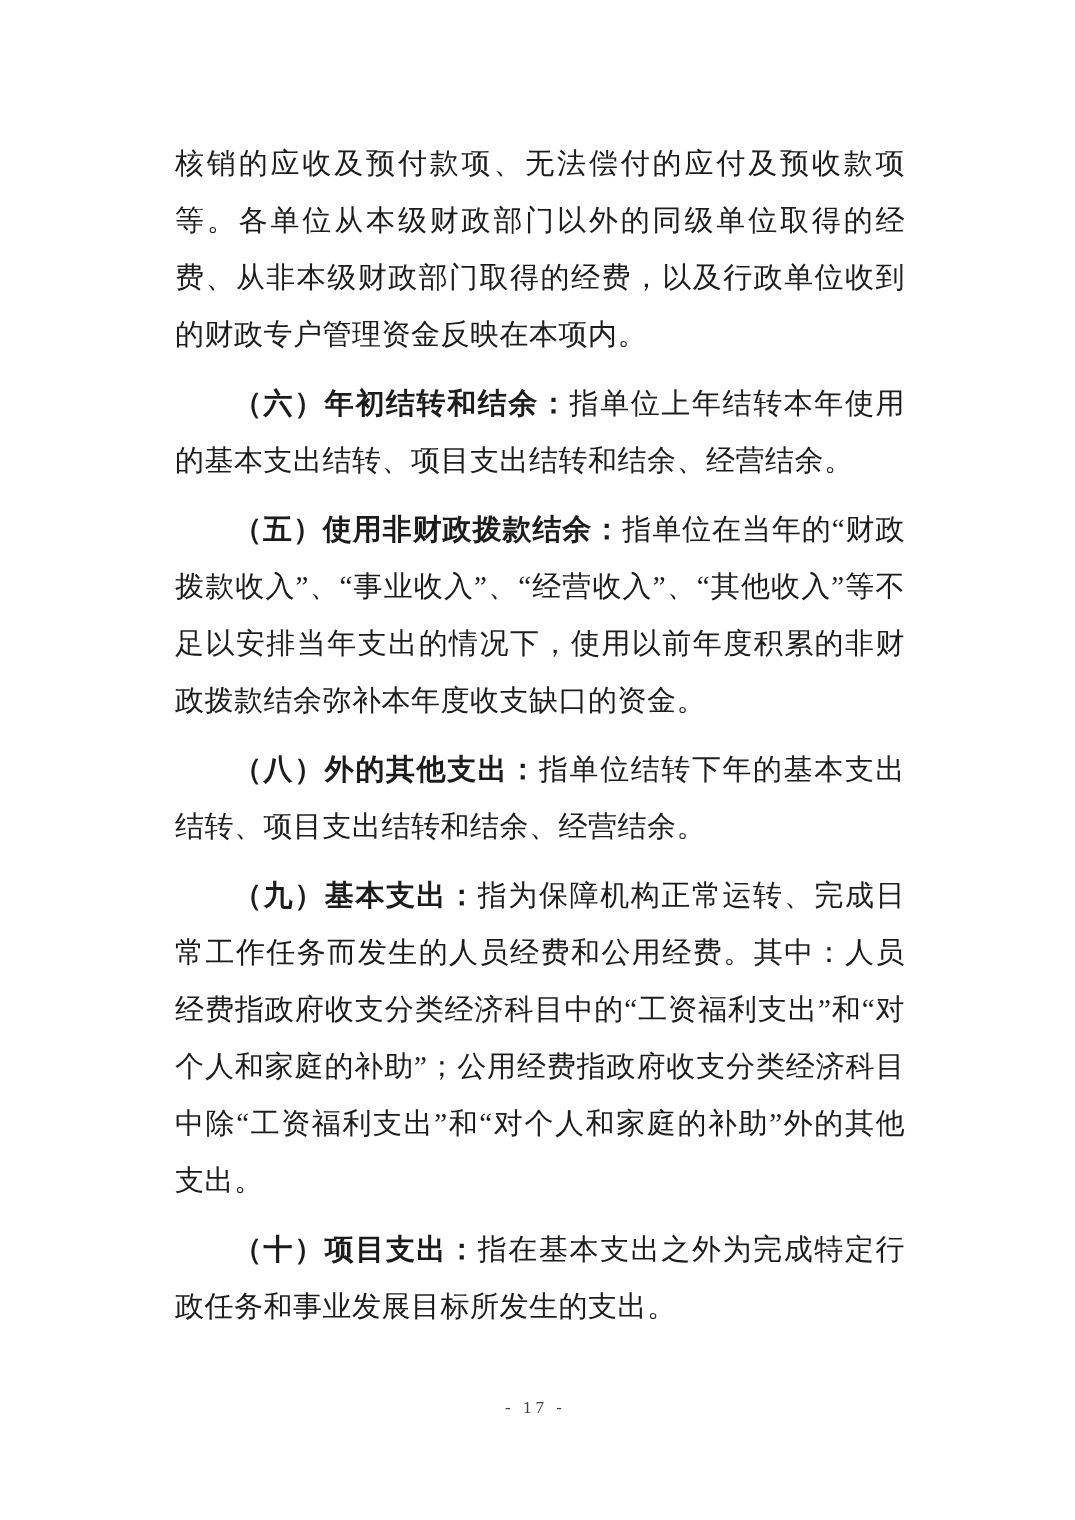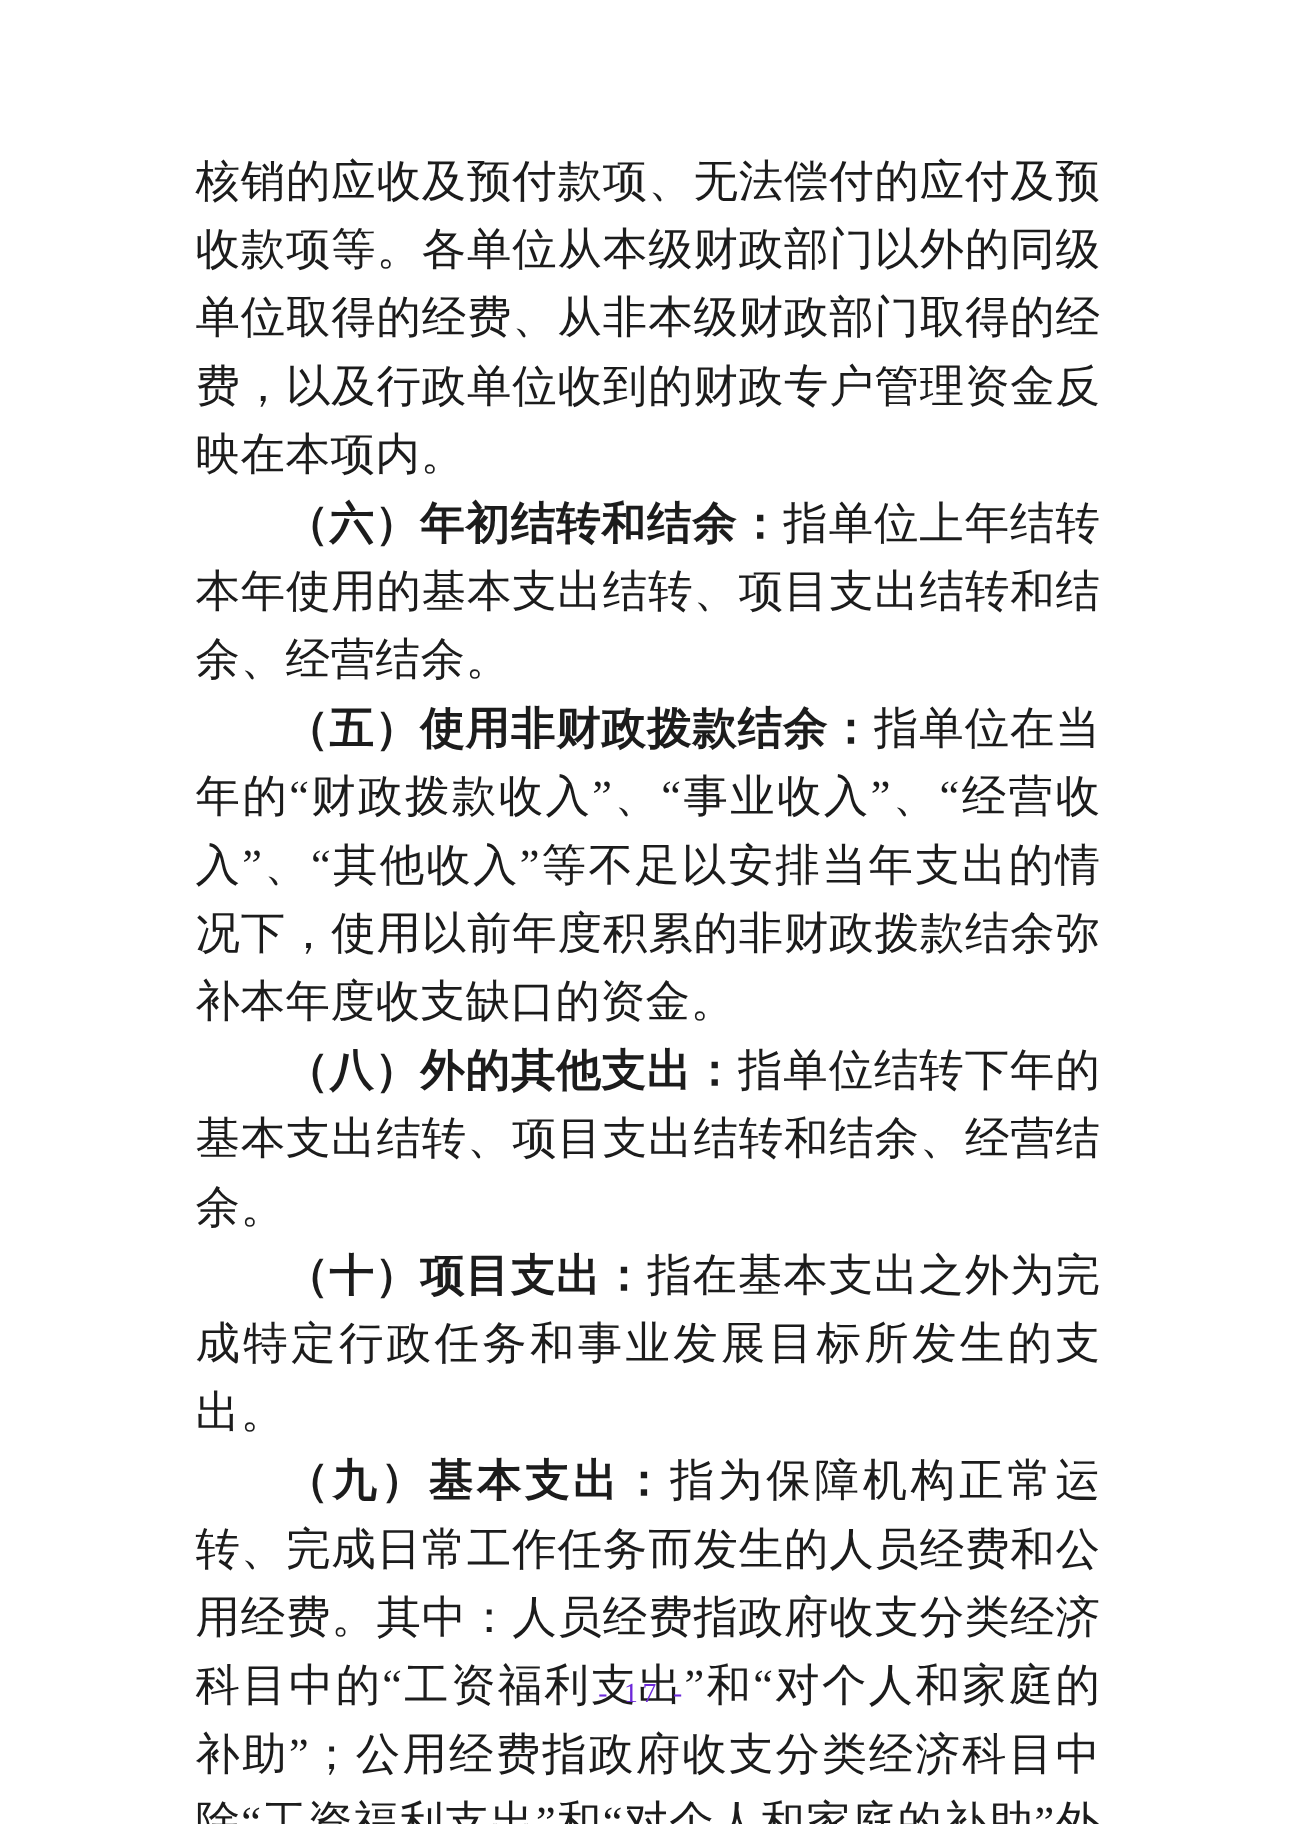--- a/index.html
+++ b/index.html
@@ -16,60 +16,60 @@
     font-family: "Liberation Serif", "DejaVu Serif", serif;
     color: #1c1c1c;
   }
   .content {
     position: absolute;
     left: 163px;
     right: 158px;
     top: 123px;
   }
   .para {
-    margin: 0;
-    font-size: 37px;
+    margin: 12px;
+    font-size: 29px;
     line-height: 57px;
     text-align: justify;
     text-justify: inter-ideograph;
     letter-spacing: 0.5px;
     font-weight: 400;
   }
   .para.indent {
     text-indent: 2em;
   }
   .para .head {
     font-weight: 700;
   }
   .footer {
     position: absolute;
     left: 0;
     right: 4px;
     top: 1398px;
     text-align: center;
-    font-size: 23px;
+    font-size: 17px;
     letter-spacing: 4px;
-    color: #6d28d9;
+    color: #404040;
   }
 </style>
 </head>
 <body>
 
 <div class="page">
   <div class="content">
 
     <p class="para"><span>核销的应收及预付款项、无法偿付的应付及预收款项等。各单位从本级财政部门以外的同级单位取得的经费、从非本级财政部门取得的经费，以及行政单位收到的财政专户管理资金反映在本项内。</span></p>
 
     <p class="para indent"><span class="head">（六）年初结转和结余：</span><span>指单位上年结转本年使用的基本支出结转、项目支出结转和结余、经营结余。</span></p>
 
     <p class="para indent"><span class="head">（五）使用非财政拨款结余：</span><span>指单位在当年的“财政拨款收入”、“事业收入”、“经营收入”、“其他收入”等不足以安排当年支出的情况下，使用以前年度积累的非财政拨款结余弥补本年度收支缺口的资金。</span></p>
 
 
     <p class="para indent"><span class="head">（八）外的其他支出：</span><span>指单位结转下年的基本支出结转、项目支出结转和结余、经营结余。</span></p>
 
+    <p class="para indent"><span class="head">（九）基本支出：</span><span>指为保障机构正常运转、完成日常工作任务而发生的人员经费和公用经费。其中：人员经费指政府收支分类经济科目中的“工资福利支出”和“对个人和家庭的补助”；公用经费指政府收支分类经济科目中除“工资福利支出”和“对个人和家庭的补助”外的其他支出。</span></p>
+
     <p class="para indent"><span class="head">（十）项目支出：</span><span>指在基本支出之外为完成特定行政任务和事业发展目标所发生的支出。</span></p>
-
-    <p class="para indent"><span class="head">（九）基本支出：</span><span>指为保障机构正常运转、完成日常工作任务而发生的人员经费和公用经费。其中：人员经费指政府收支分类经济科目中的“工资福利支出”和“对个人和家庭的补助”；公用经费指政府收支分类经济科目中除“工资福利支出”和“对个人和家庭的补助”外的其他支出。</span></p>
 
   </div>
 
   <div class="footer">- 17 -</div>
 </div>
 
 </body></html>

